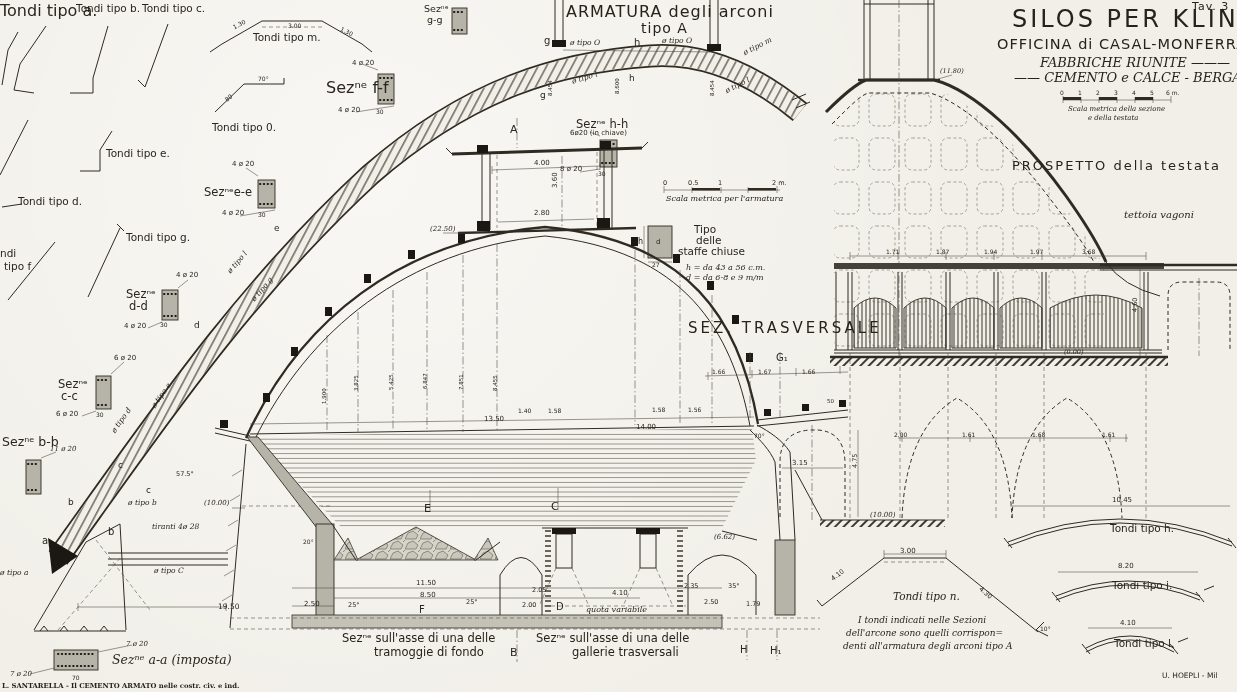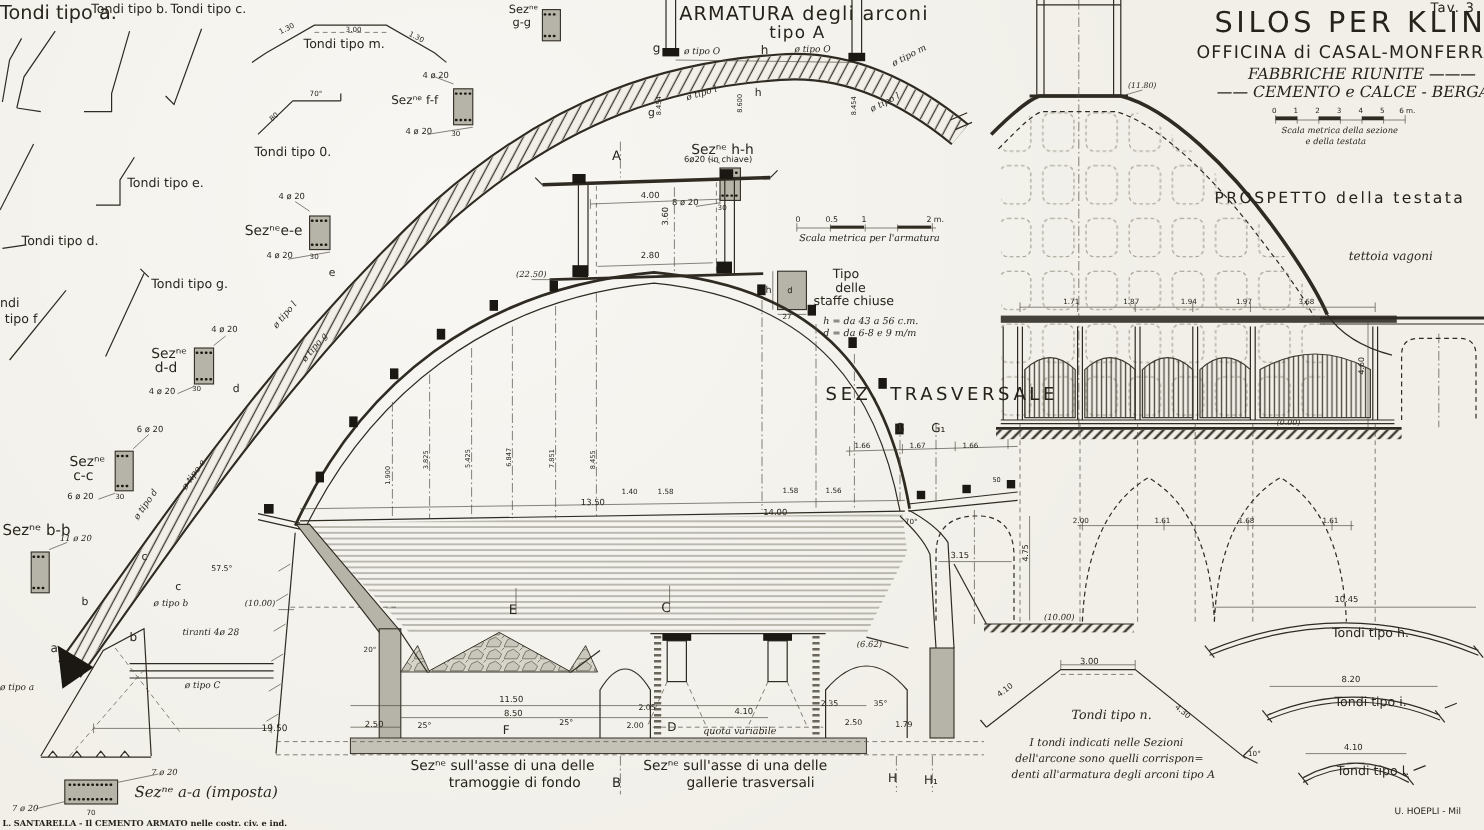--- a/index.html
+++ b/index.html
@@ -332,21 +332,21 @@
       <span class="lbl" style="left: 106px; top: 148px; font-size: 10.5px;">Tondi tipo e.</span>
       <span class="lbl" style="left: 18px; top: 196px; font-size: 10.5px;">Tondi tipo d.</span>
       <span class="lbl" style="left: 126px; top: 232px; font-size: 10.5px;">Tondi tipo g.</span>
       <span class="lbl" style="left: 0px; top: 248px; font-size: 10.5px;">ndi</span>
       <span class="lbl" style="left: 4px; top: 261px; font-size: 10.5px;">tipo f</span>
       <span class="lbl" style="left: 232px; top: 25px; font-size: 6px; transform: rotate(-27deg);">1.30</span>
       <span class="lbl" style="left: 288px; top: 23px; font-size: 6px;">3.00</span>
       <span class="lbl" style="left: 342px; top: 26px; font-size: 6px; transform: rotate(27deg);">1.30</span>
       <span class="lbl" style="left: 258px; top: 76px; font-size: 6px;">70°</span>
       <span class="lbl" style="left: 224px; top: 98px; font-size: 6px; transform: rotate(-38deg);">80</span>
-      <span class="lbl" style="left: 326px; top: 80px; font-size: 10px;">Sezⁿᵉ f-f</span>
+      <span class="lbl" style="left: 326px; top: 80px; font-size: 16px;">Sezⁿᵉ f-f</span>
       <span class="lbl" style="left: 352px; top: 60px; font-size: 7px;">4 ø 20</span>
       <span class="lbl" style="left: 338px; top: 107px; font-size: 7px;">4 ø 20</span>
       <span class="lbl" style="left: 376px; top: 109px; font-size: 6px;">30</span>
       <span class="lbl" style="left: 204px; top: 187px; font-size: 11.5px;">Sezⁿᵉe-e</span>
       <span class="lbl" style="left: 232px; top: 161px; font-size: 7px;">4 ø 20</span>
       <span class="lbl" style="left: 222px; top: 210px; font-size: 7px;">4 ø 20</span>
       <span class="lbl" style="left: 258px; top: 212px; font-size: 6px;">30</span>
       <span class="lbl" style="left: 126px; top: 289px; font-size: 11.5px;">Sezⁿᵉ</span>
       <span class="lbl" style="left: 129px; top: 301px; font-size: 11.5px;">d-d</span>
       <span class="lbl" style="left: 176px; top: 272px; font-size: 7px;">4 ø 20</span>

